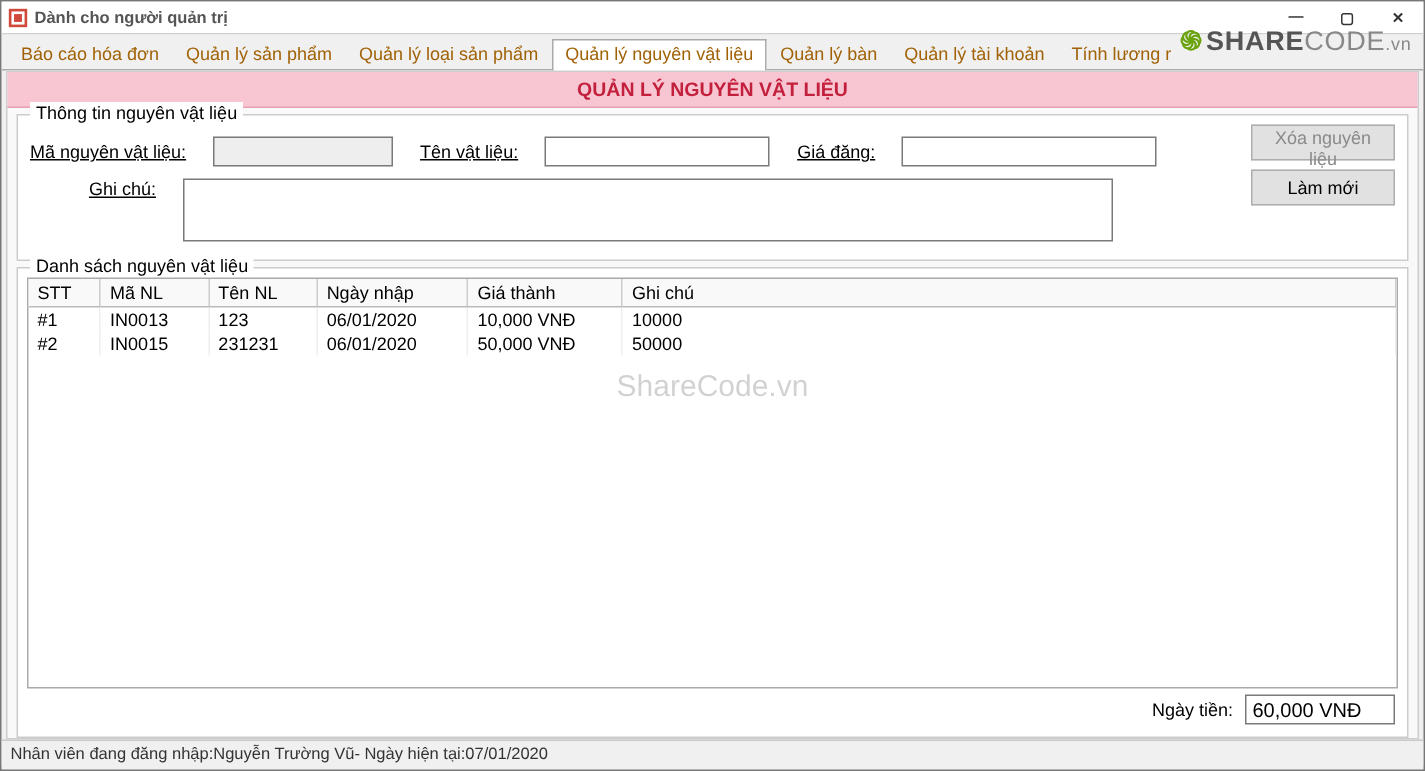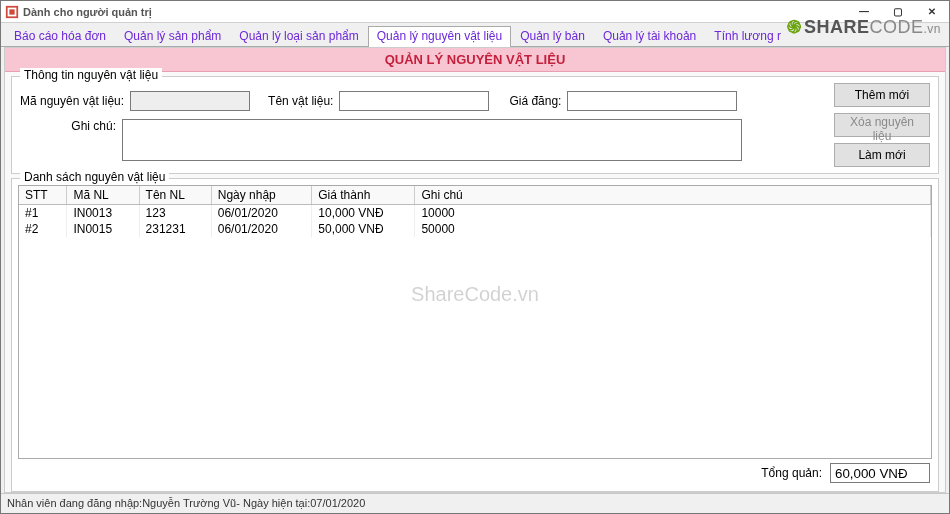--- a/index.html
+++ b/index.html
@@ -36,21 +36,21 @@
     background:#f0f0f0;
     border-bottom:1px solid #aaa;
     padding:2px 0 0 4px;
     height:24px;
   }
   .tab {
     padding:3px 8px 3px 8px;
     border:1px solid transparent;
     border-bottom:none;
     margin-right:0px;
-    color:#6d28d9;
+    color:#a16207;
     cursor:default;
     white-space:nowrap;
   }
   .tab.active {
     background:#fff;
     border-color:#aaa;
     position:relative;
     top:1px;
     padding-top:2px;
   }
@@ -80,21 +80,21 @@
   }
   .groupbox .legend {
     position:absolute;
     top:-9px; left:8px;
     background:#fff;
     padding:0 4px;
     font-size:12px;
   }
   .formrow { display:flex; align-items:flex-start; margin-top:8px; }
   .fld { display:flex; align-items:center; margin-right:18px; }
-  .lbl { min-width:102px; text-align:right; padding-right:6px; }
+  .lbl { min-width:102px; text-align:right; padding-right:18px;text-decoration:underline; }
   .lbl.sm { min-width:70px; }
   input.text {
     height:20px; border:1px solid #7a7a7a; padding:1px 4px; font-size:12px;
     background:#fff;
   }
   input.text.ro { background:#eee; }
   textarea.notes {
     border:1px solid #7a7a7a; font-size:12px; padding:2px 4px; resize:none;
     width:620px; height:42px;
   }
@@ -156,21 +156,21 @@
   .totalbar input { width:100px; height:20px; border:1px solid #7a7a7a; padding:1px 4px; }
   
   .statusbar {
     height:18px; background:#f0f0f0; border-top:1px solid #c8c8c8;
     font-size:11px; color:#333; display:flex; align-items:center; padding:0 6px;
   }
   
   .watermark-center {
     position:absolute; left:0; right:0; top:50%; transform:translateY(-10px);
     text-align:center; pointer-events:none;
-    font-size:20px; color:rgba(0,0,0,0.18); font-family:Arial;margin-top:36px;
+    font-size:20px; color:rgba(0,0,0,0.18); font-family:Arial;
   }
   .watermark-center .line2 { font-size:15px; color:rgba(0,0,0,0.28); }
   .watermark-logo {
     position:absolute; top:13px; right:8px; pointer-events:none;
     font-size:18px; font-weight:bold; letter-spacing:0.5px;
     color:#555;
   }
   .watermark-logo .half { color:#888; font-weight:normal; }
   .watermark-logo .swirl { color:#6aa30d; margin-right:2px; }
 </style>
@@ -221,21 +221,20 @@
         <input class="text" style="width: 170px;" value="">
       </div>
     </div>
 
     <div class="formrow">
       <span class="lbl">Ghi chú:</span>
       <textarea class="notes" style=""></textarea>
     </div>
 
     <div class="sidebtns">
-      <button class="btn">Thêm mới</button>
       <button class="btn disabled">Xóa nguyên liệu</button>
       <button class="btn">Làm mới</button>
     </div>
   </div>
 
   <div class="tablewrap">
     <div class="legend">Danh sách nguyên vật liệu</div>
     <div class="grid">
       <table id="gridtable">
           <tbody>
@@ -260,21 +259,21 @@
               <td>IN0015</td>
               <td>231231</td>
               <td>06/01/2020</td>
               <td>50,000 VNĐ</td>
               <td>50000</td>
             </tr>
           </tbody>
         </table>
     </div>
     <div class="totalbar">
-      <span>Tổng quản:</span>
+      <span>Ngày tiền:</span>
       <input type="text" readonly="" value="60,000 VNĐ" style="">
     </div>
   </div>
 </div>
 
 <div class="statusbar">
   <span>Nhân viên đang đăng nhập: </span>
   <span>Nguyễn Trường Vũ</span>
   <span>   - Ngày hiện tại: </span>
   <span>07/01/2020</span>

